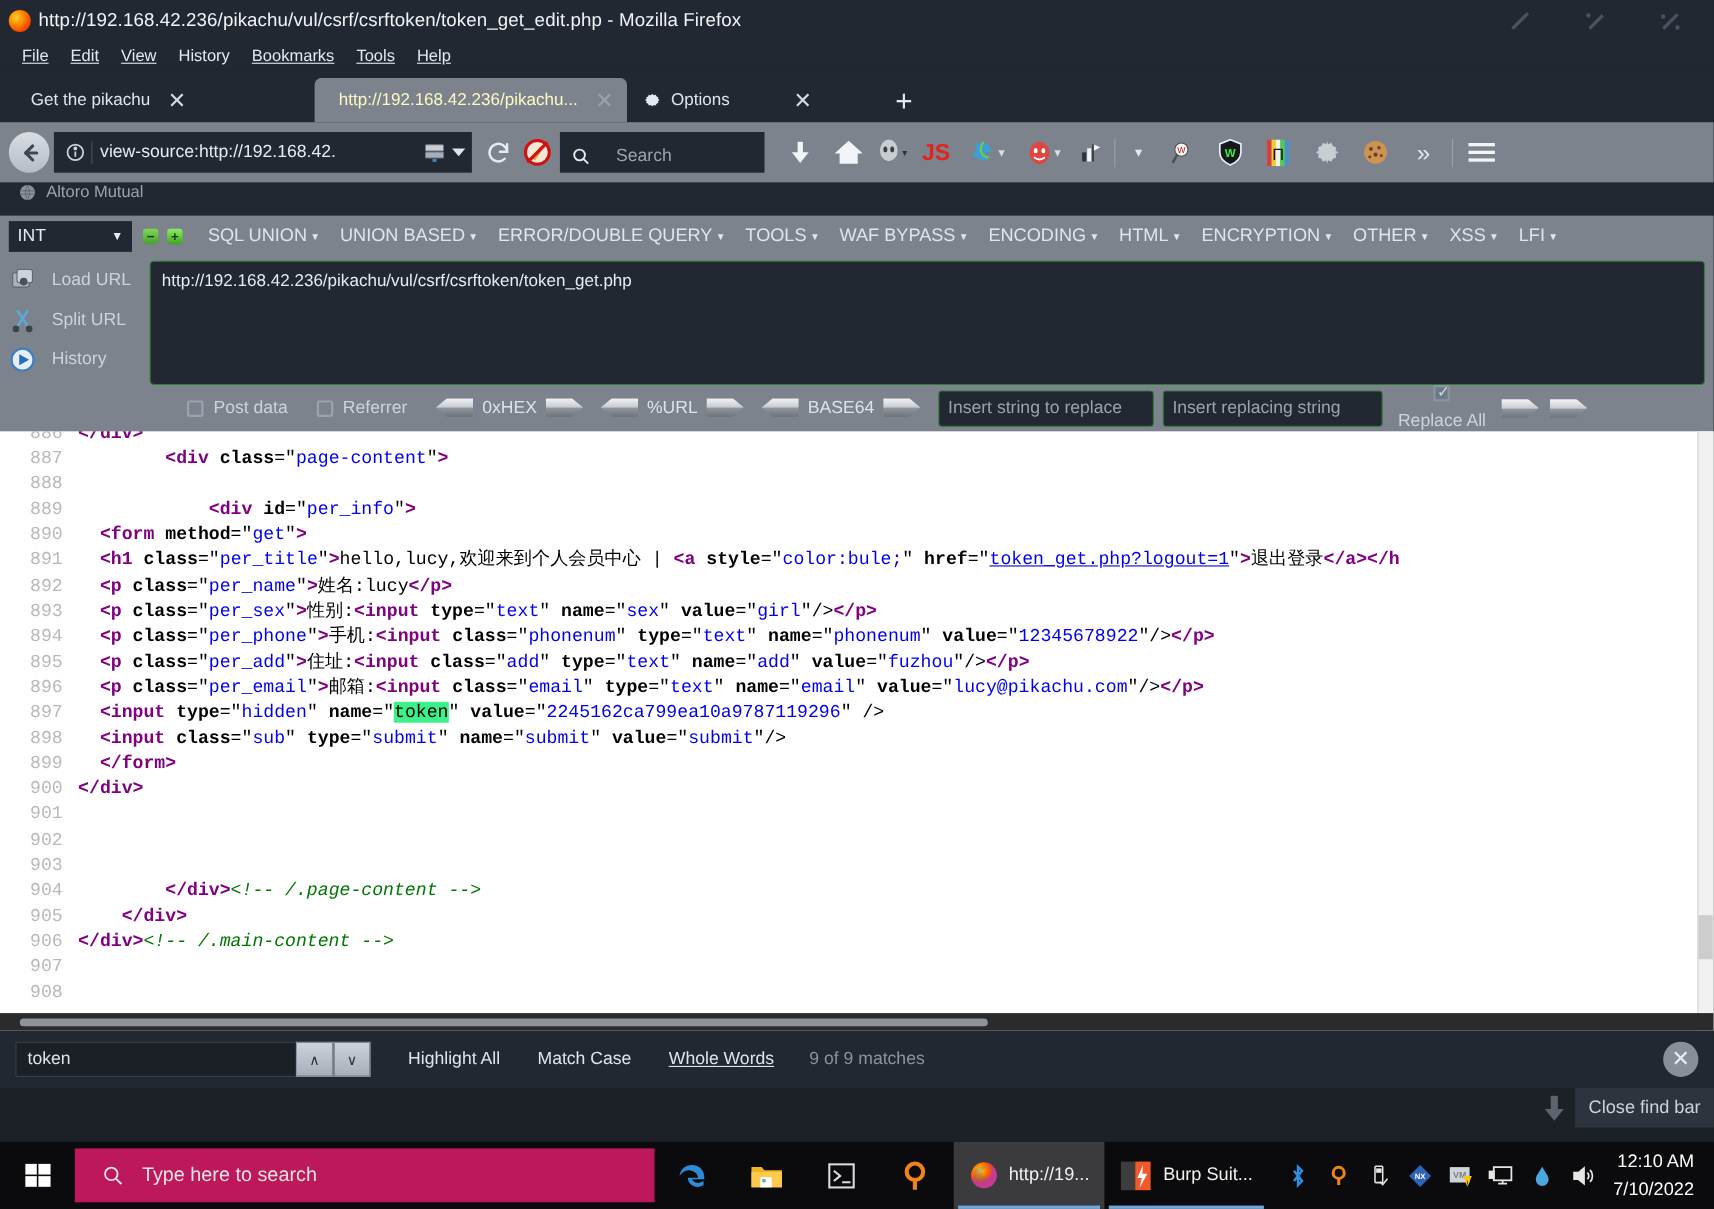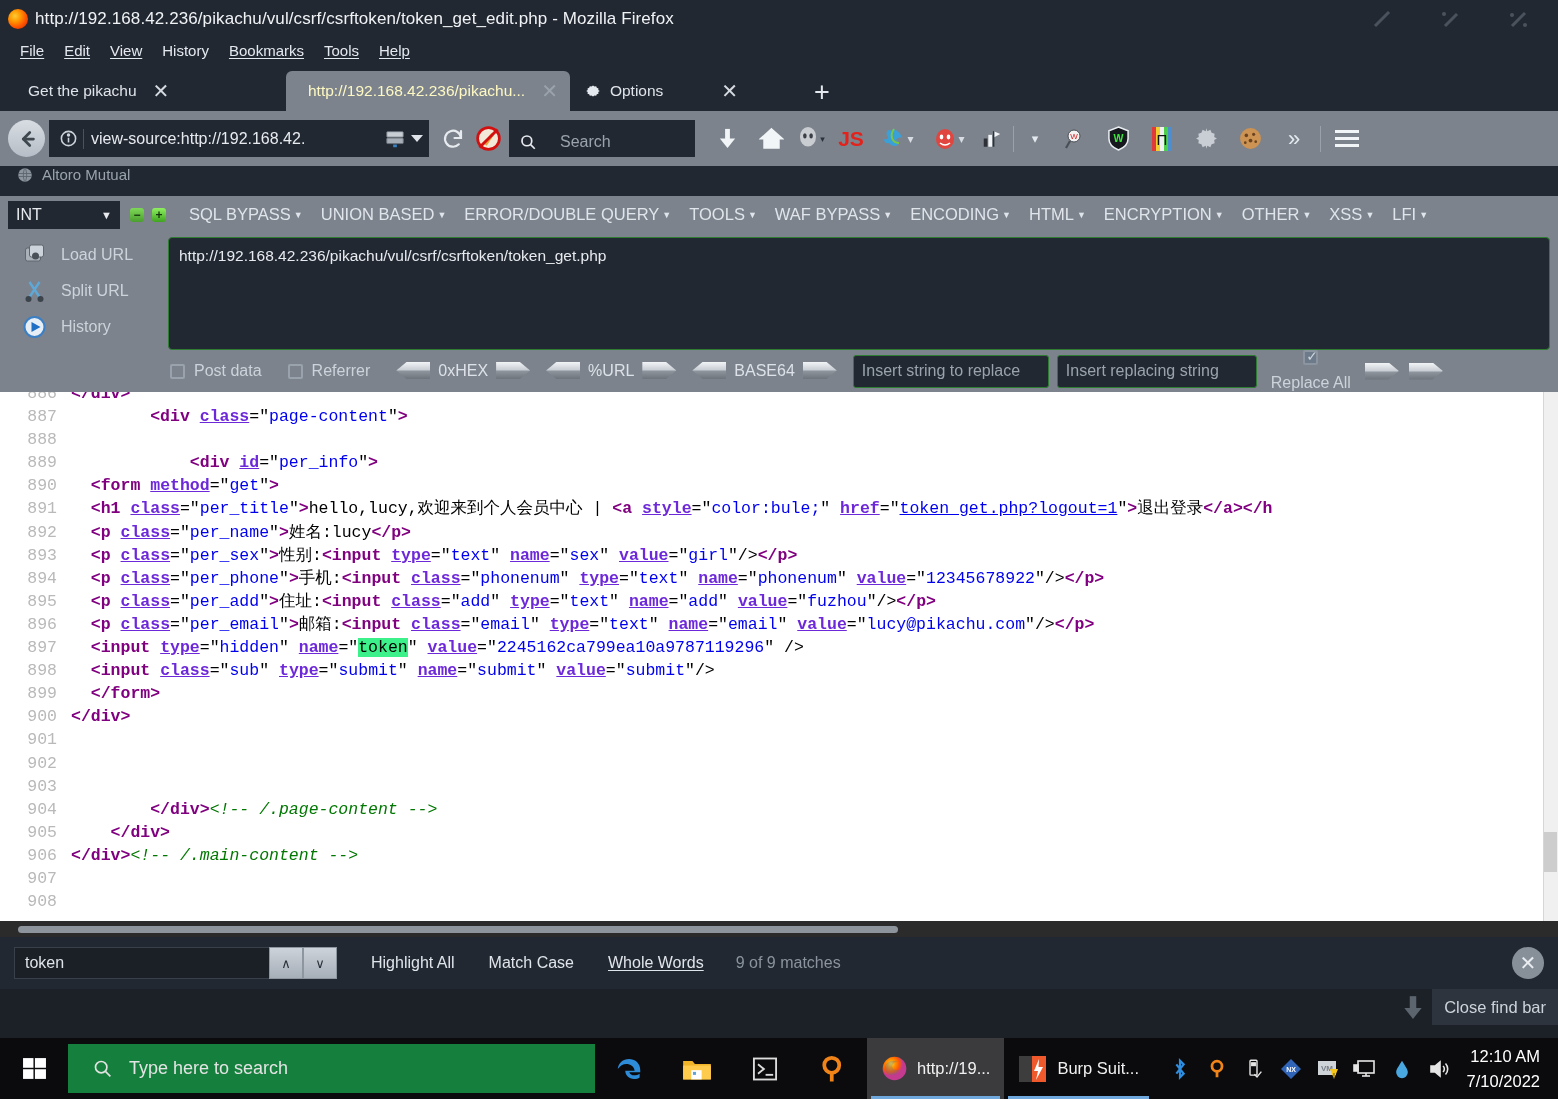--- a/index.html
+++ b/index.html
@@ -122,21 +122,21 @@
     width: 14px; height: 14px; border-radius: 3px; margin-left: 10px; flex: none;
     display:flex; align-items:center; justify-content:center; font-size:12px; font-weight:bold; color:#14350f;
   }
   .hb-minus { background: linear-gradient(#7ed957,#4a9e2e); }
   .hb-plus { background: linear-gradient(#8ef060,#3fa320); margin-left: 8px; }
   .hb-menus { display: flex; align-items: center; margin-left: 14px; gap: 0; overflow: hidden; }
   .hb-menu { color: #e0e5eb; font-size: 16.5px; padding: 0 9px; white-space: nowrap; display: flex; align-items: center; }
   .hb-menu .c { font-size: 9px; margin-left: 3px; }
 
   .hb-row2 { display: flex; padding: 4px 0 0 0; }
-  .hb-left { width: 168px; flex: none; padding-left: 22px; }
+  .hb-left { width: 136px; flex: none; padding-left: 8px; }
   .hb-act { height: 36px; display: flex; align-items: center; gap: 14px; }
   .hb-act-label { color: #cdd3da; font-size: 16px; }
   .hb-ta-wrap { flex: 1; padding-right: 8px; }
   .hb-textarea {
     height: 113px; background: #222831; border: 1px solid #2e7d32;
     border-radius: 4px; color: #e7ebf0; font-size: 15.5px;
     padding: 9px 10px; font-family: "Liberation Sans", sans-serif;
     overflow: hidden;
   }
   .hb-row3 { height: 42px; display: flex; align-items: center; padding-left: 170px; gap: 0; }
@@ -165,21 +165,21 @@
     font-family: "Liberation Mono", monospace;
     font-size: 16.5px; line-height: 23.1px;
     white-space: pre; padding-top: 1px;
   }
   .ln {
     display: inline-block; width: 57px; text-align: right;
     color: #b9b9b9; margin-right: 14px; user-select: none;
   }
   .src-line { height: 23.1px; }
   .tag { color: #800080; font-weight: bold; }
-  .attr { color: #6d28d9; font-weight: bold; text-decoration: underline; }
+  .attr { color: #000000; font-weight: bold; }
   .val { color: #0000ee; }
   .txt { color: #000000; }
   .cmt { color: #007700; font-style: italic; }
   .lnk { color: #0000ee; text-decoration: underline; }
   .hl { background: #3cf08a; color: #000000; }
   .src-scroll-v {
     position: absolute; right: 0; top: 0; width: 15px; height: 100%;
     background: #f0f0f0; border-left: 1px solid #d6d6d6;
   }
   .src-thumb-v { position: absolute; right: 1px; top: 440px; width: 13px; height: 40px; background: #cdcdcd; }
@@ -220,21 +220,21 @@
   .tooltip span { color: #cdd3da; font-size: 16.5px; }
   .dl-arrow { position: absolute; right: 132px; top: 56px; }
 
   
   .taskbar {
     position: absolute; left: 0; bottom: 0; width: 1558px; height: 61px;
     background: #0b0b0d; display: flex; align-items: center;
   }
   .start { width: 68px; height: 61px; display: flex; align-items: center; justify-content: center; }
   .tb-search {
-    width: 527px; height: 49px; background: #15803d;
+    width: 527px; height: 49px; background: #be185d;
     display: flex; align-items: center; gap: 16px; padding-left: 24px;
   }
   .tb-search span { color: #e3e3e3; font-size: 18px; }
   .tb-icon { width: 68px; height: 61px; display: flex; align-items: center; justify-content: center; position: relative; }
   .tb-app {
     height: 61px; display: flex; align-items: center; gap: 9px; padding: 0 14px;
     position: relative;
   }
   .tb-app.active { background: #3b3b3e; }
   .tb-app span { color: #f1f1f1; font-size: 16.5px; white-space: nowrap; }
@@ -465,21 +465,21 @@
 <div class="hackbar">
   <div class="hb-row1">
     <div class="hb-select">
       <span>INT</span>
       <span style="font-size:11px;">▼</span>
     </div>
     <div class="hb-minus">−</div>
     <div class="hb-plus">+</div>
     <div class="hb-menus">
       <div class="hb-menu">
-          <span>SQL BYPASS</span>
+          <span>SQL UNION</span>
           <span class="c">▼</span>
         </div>
       <div class="hb-menu">
           <span>UNION BASED</span>
           <span class="c">▼</span>
         </div>
       <div class="hb-menu">
           <span>ERROR/DOUBLE QUERY</span>
           <span class="c">▼</span>
         </div>

